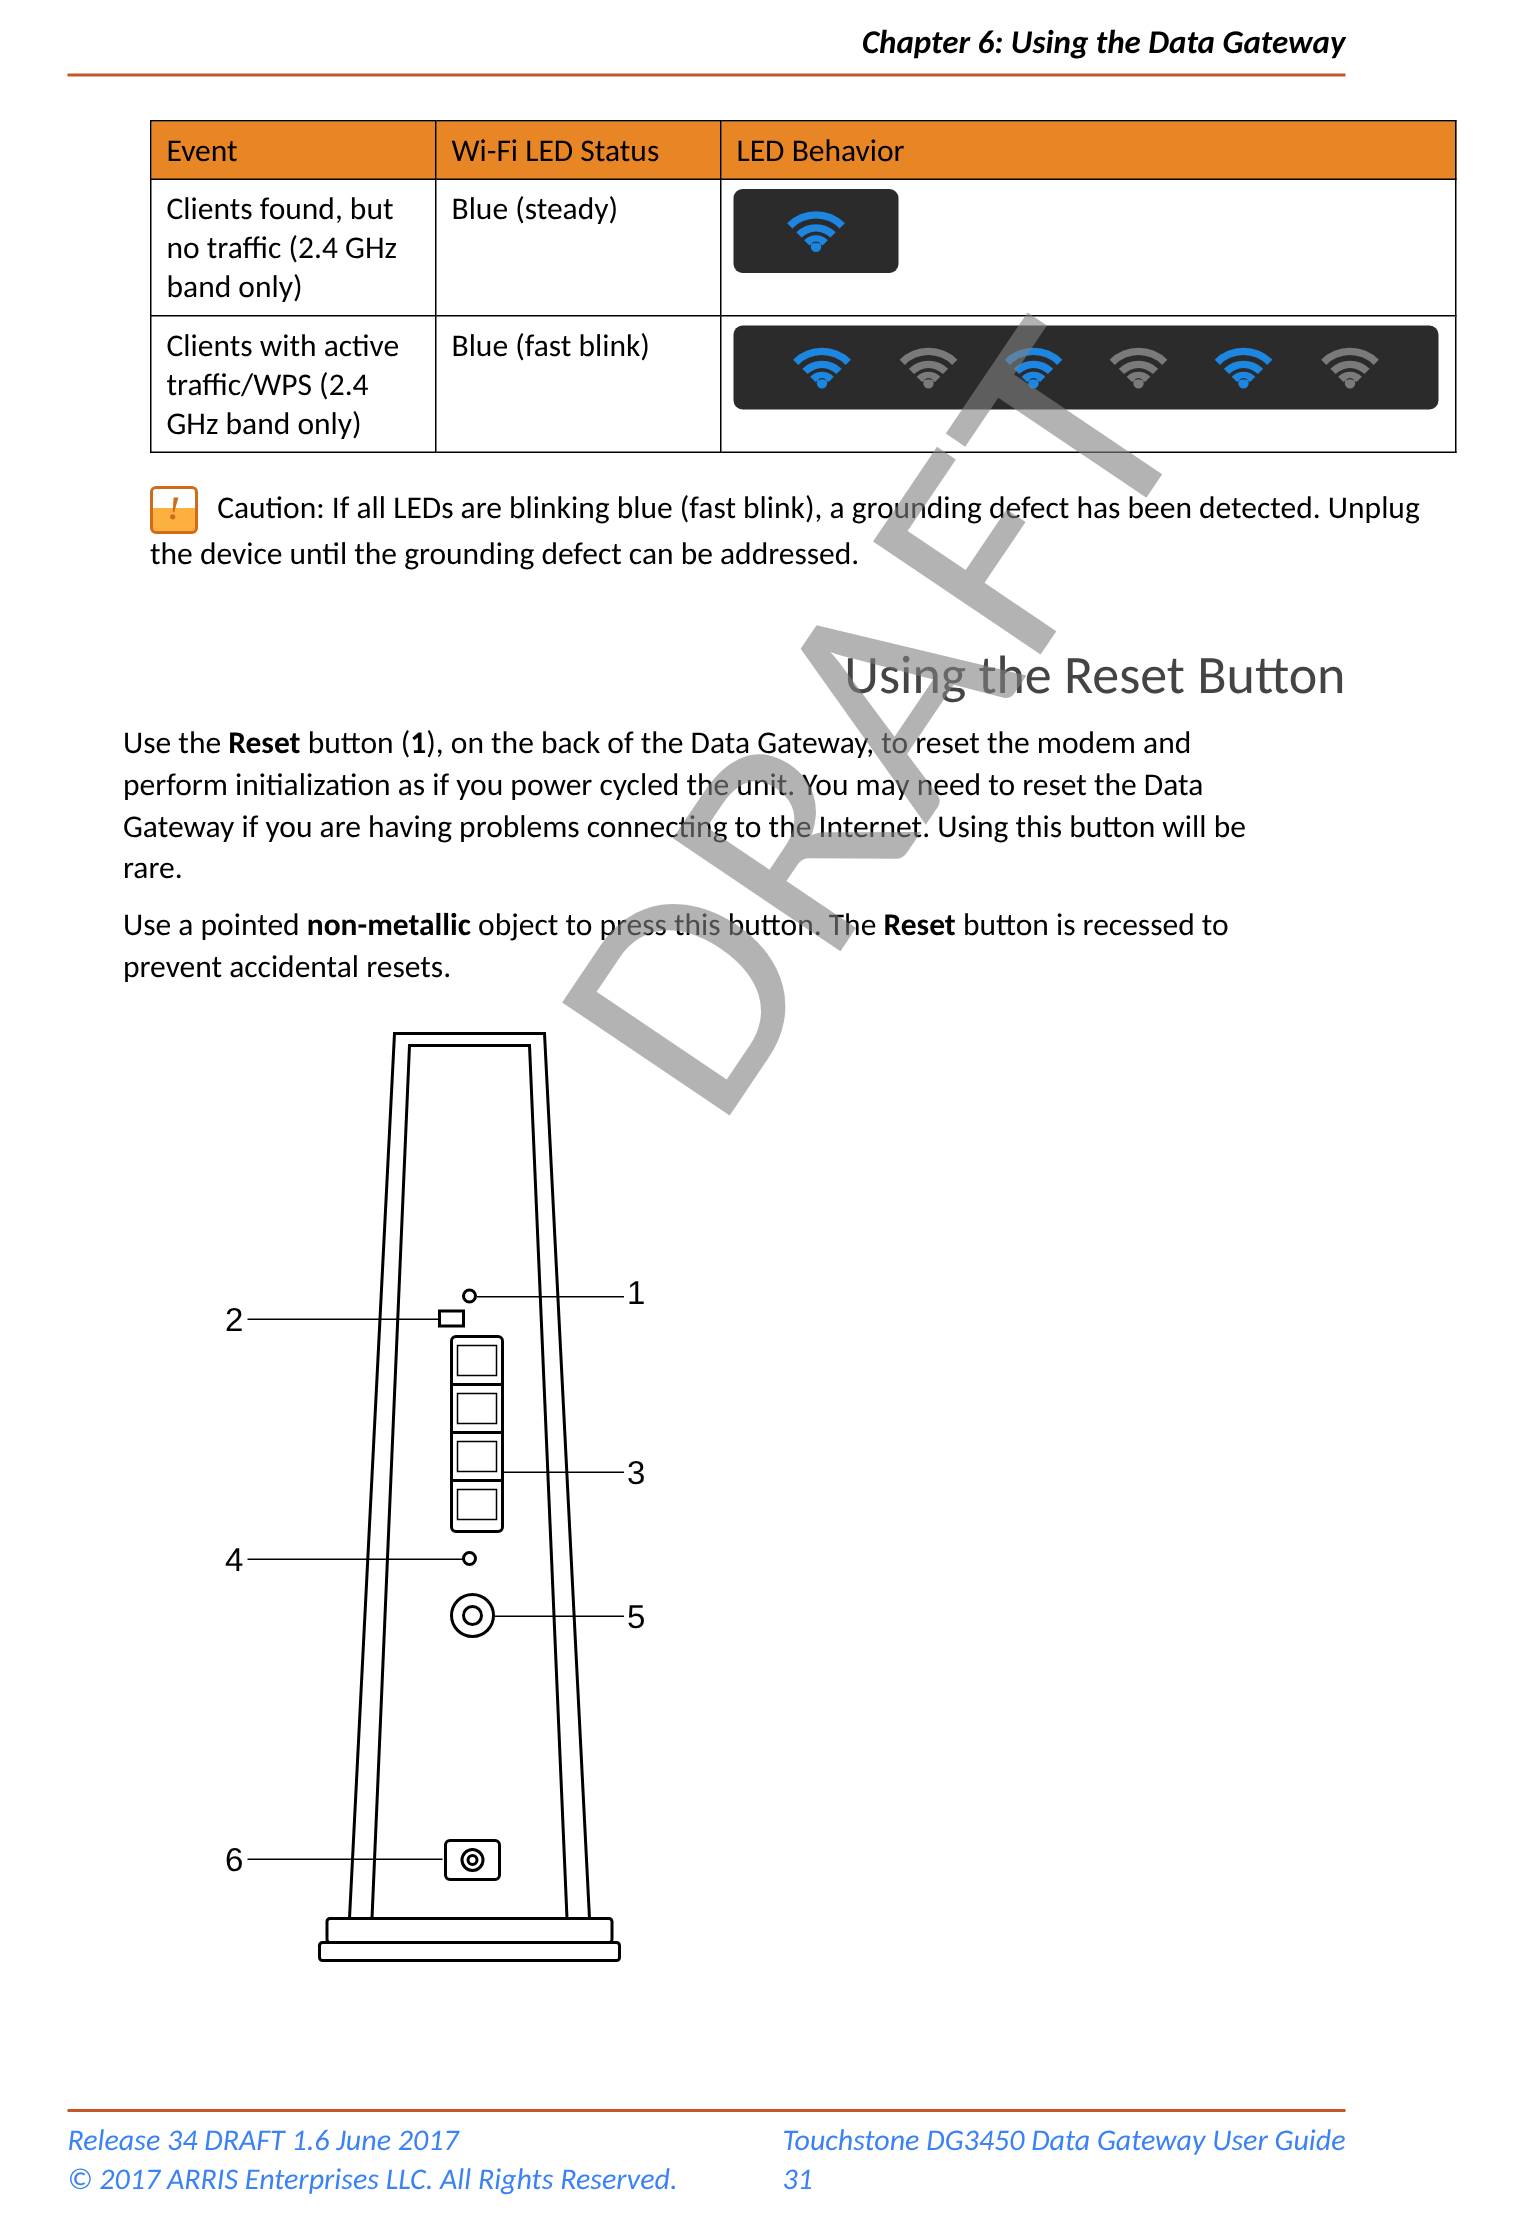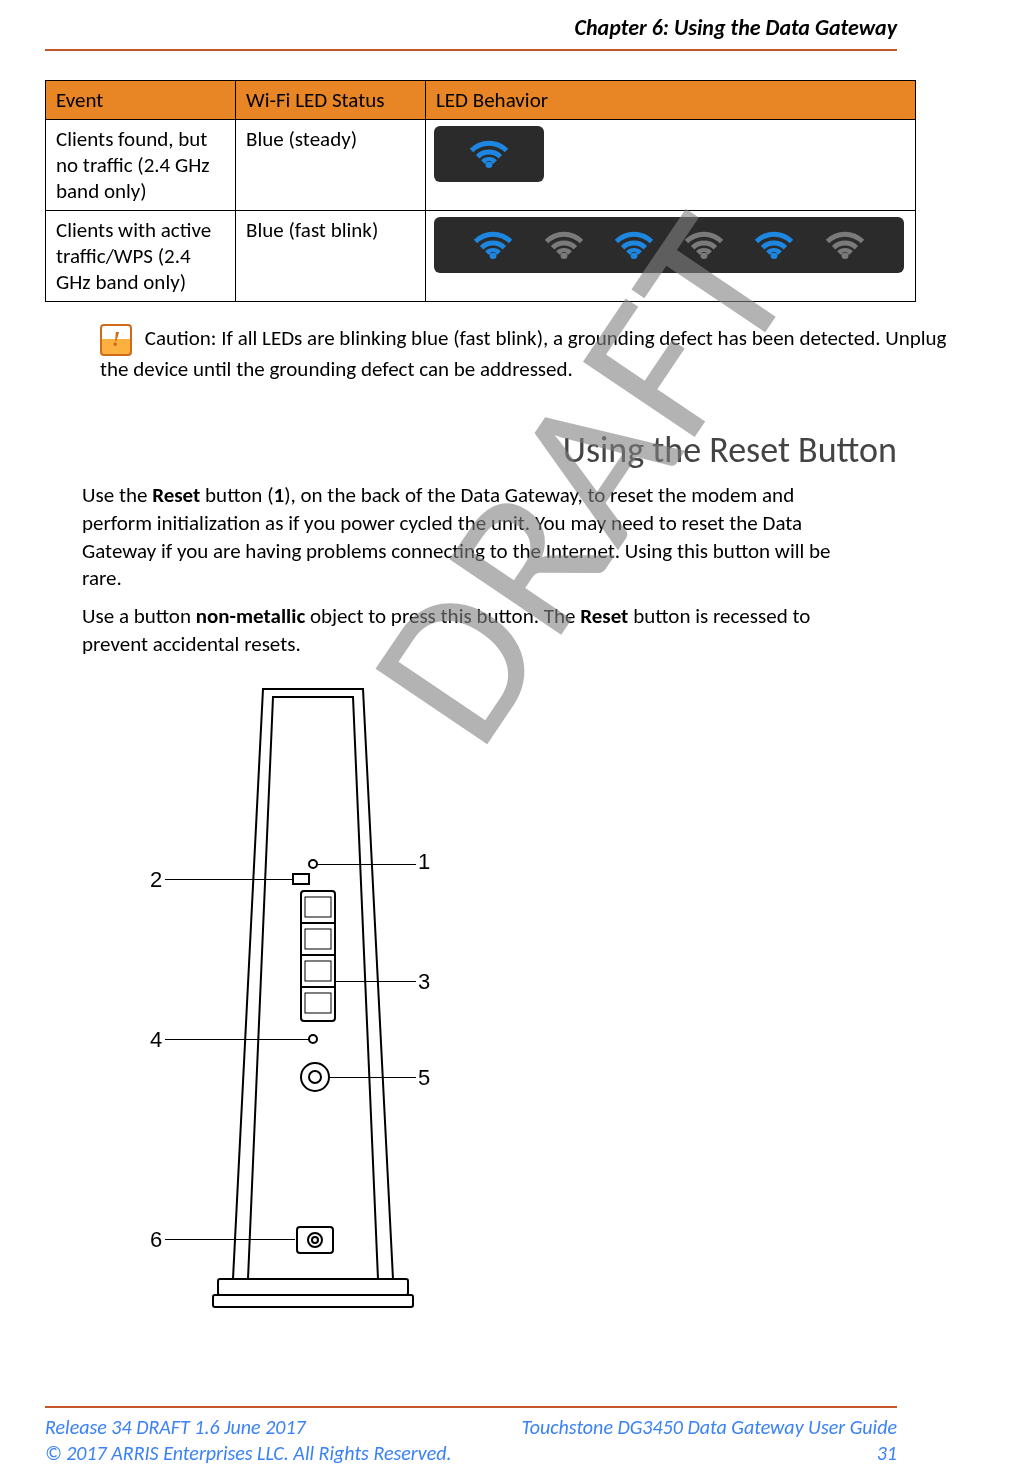--- a/index.html
+++ b/index.html
@@ -44,20 +44,21 @@
     position: absolute;
     top: 80px;
     left: 0;
     right: 0;
     padding: 0 45px 0 45px;
   }
 
   table.led {
     border-collapse: collapse;
     width: 870px;
+    margin-left: 55px;
     table-layout: fixed;
   }
   table.led th, table.led td {
     border: 1px solid #000;
     padding: 6px 10px;
     vertical-align: top;
     font-size: 21px;
     text-align: left;
   }
   table.led th {
@@ -181,21 +182,21 @@
     bottom: 14px;
     left: 45px;
     right: 45px;
     font-style: italic;
     font-size: 20px;
     color: #3b82f6;
     display: flex;
     justify-content: space-between;
   }
   .footer .left, .footer .right { line-height: 1.3; }
-  .footer .right { text-align: right; }
+  .footer .right { }
 </style>
 </head>
 <body>
 
 <div class="page">
 
   <div class="header-area">
     <span>Chapter 6: Using the Data Gateway</span>
   </div>
   <div class="header-rule"></div>
@@ -260,21 +261,21 @@
       <span>If all LEDs are blinking blue (fast blink), a grounding defect has been detected. Unplug the device until the grounding defect can be addressed.</span>
     </div>
 
     <h2 class="section">Using the Reset Button</h2>
 
     <p class="body-text">
       <span>Use the </span><span class="bold">Reset</span><span> button (</span><span class="bold">1</span><span>), on the back of the Data Gateway, to reset the modem and perform initialization as if you power cycled the unit. You may need to reset the Data Gateway if you are having problems connecting to the Internet. Using this button will be rare.</span>
     </p>
 
     <p class="body-text">
-      <span>Use a button </span><span class="bold">non-metallic</span><span> object to press this button. The </span><span class="bold">Reset</span><span> button is recessed to prevent accidental resets.</span>
+      <span>Use a pointed </span><span class="bold">non-metallic</span><span> object to press this button. The </span><span class="bold">Reset</span><span> button is recessed to prevent accidental resets.</span>
     </p>
 
     <div class="device-wrap">
       <svg class="device-svg" viewBox="0 0 240 640">
         <g fill="none" stroke="#000" stroke-width="2">
 
           <path d="M70 10 L170 10 L200 600 L40 600 Z"></path>
 
           <path d="M80 18 L160 18 L185 600 L55 600 Z"></path>
 

